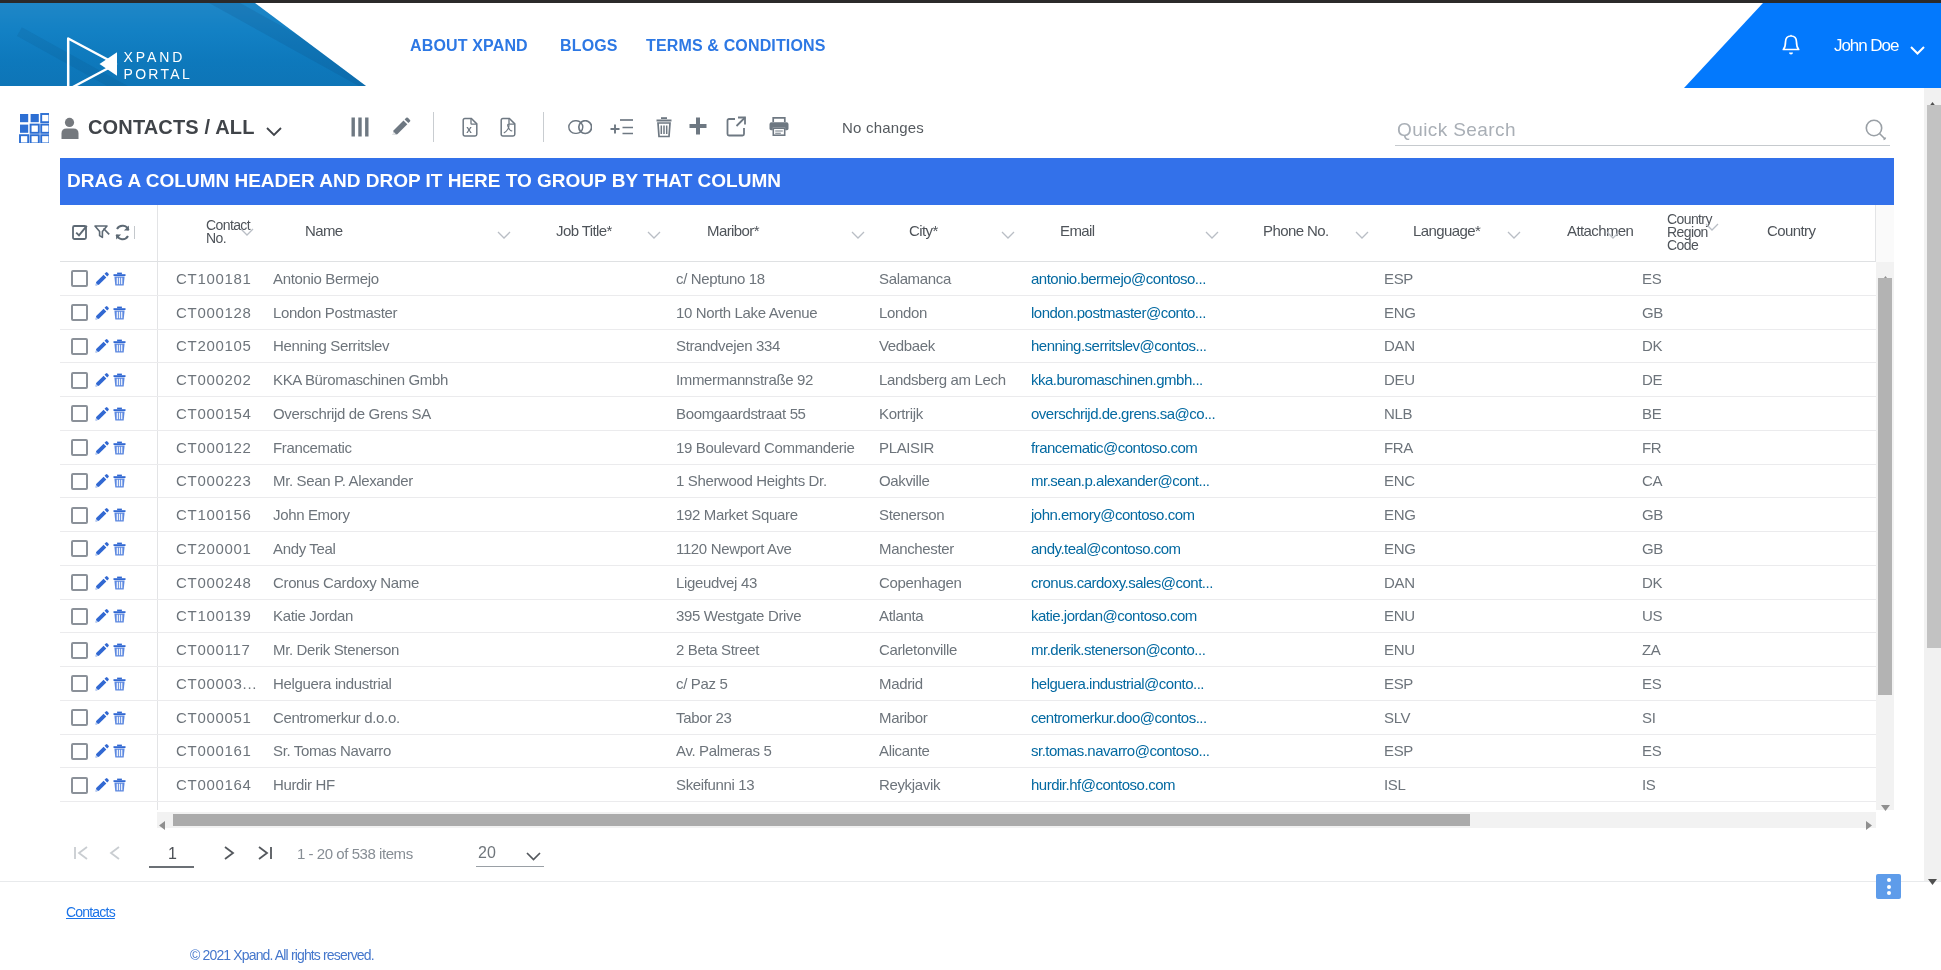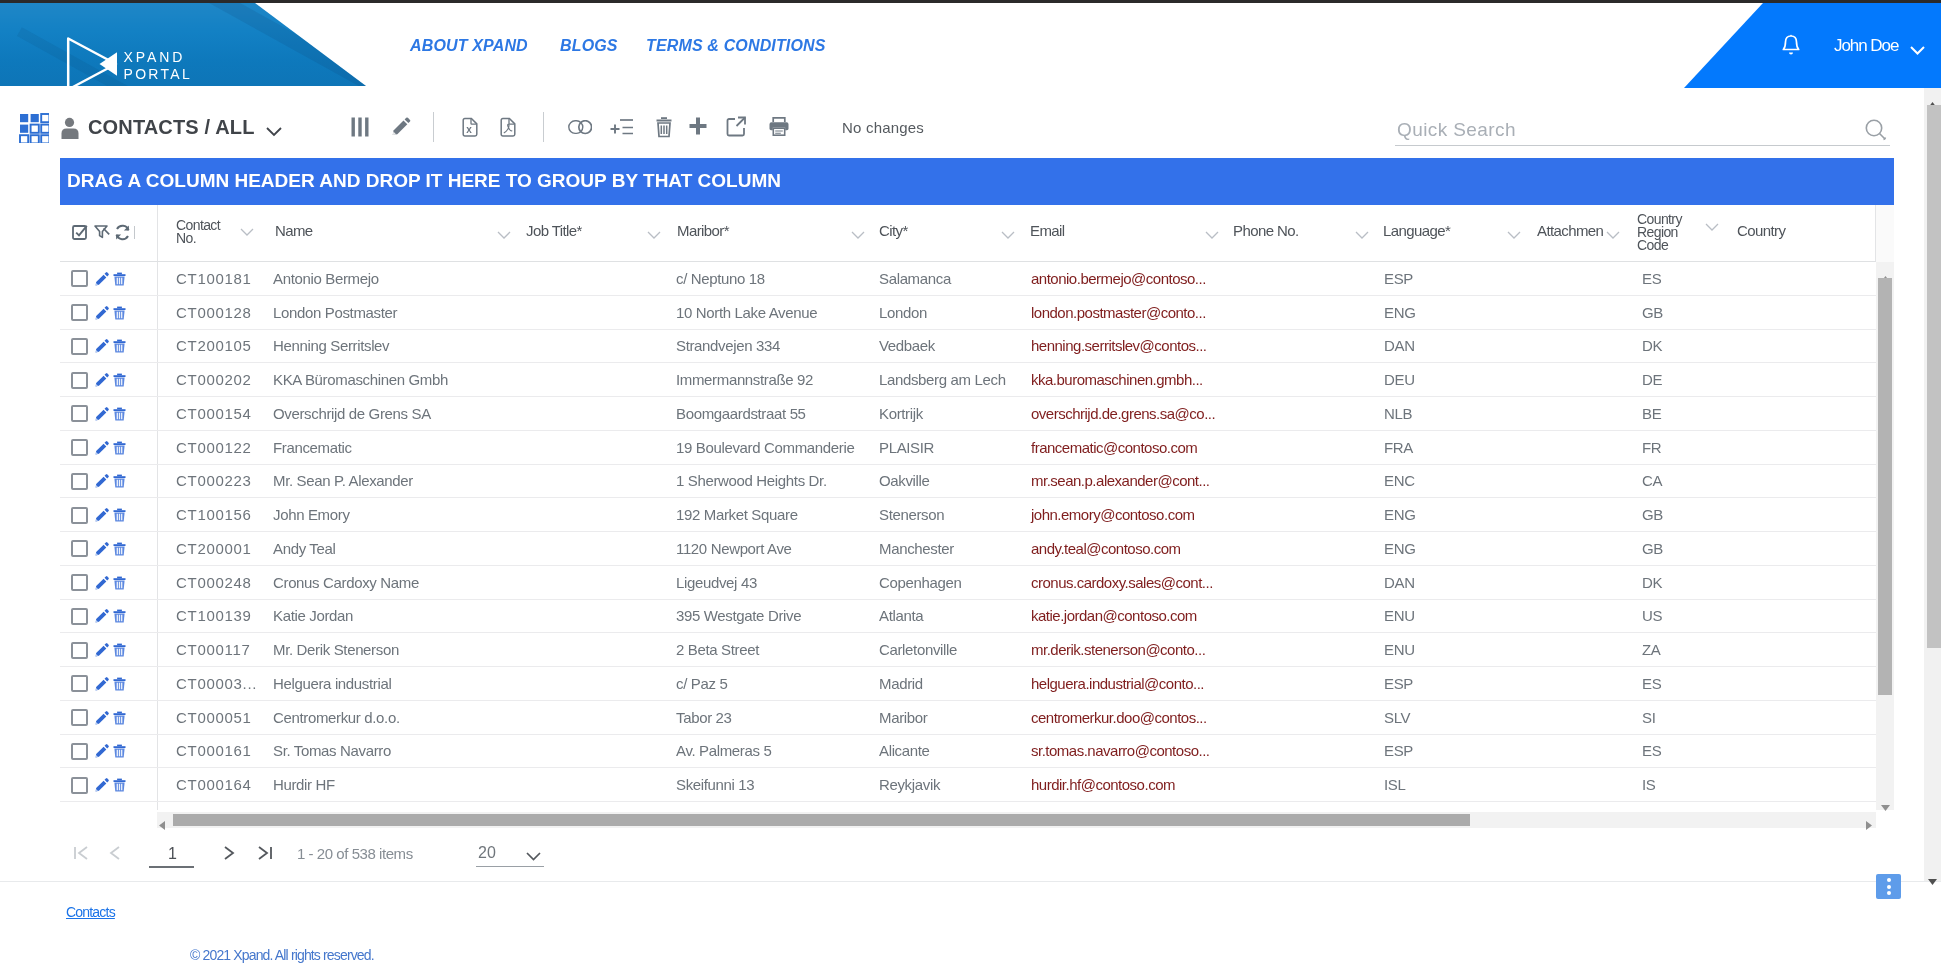--- a/index.html
+++ b/index.html
@@ -2,24 +2,24 @@
 <html><head><meta charset="utf-8"><title>Xpand Portal</title>
 <style>
 * { margin:0; padding:0; box-sizing:border-box; }
 html,body { width:1941px; height:970px; overflow:hidden; background:#fff;
   font-family:"Liberation Sans", sans-serif; position:relative; }
 .abs { position:absolute; }
 .rline { position:absolute; left:60px; width:1816px; height:1px; background:#ebebed; }
 .cb { position:absolute; left:71px; width:17px; height:17px; border:2px solid #8b9199; border-radius:2px; background:#fff; }
 .ric { position:absolute; }
 .rt { position:absolute; font-size:15px; color:#6d747b; letter-spacing:-.35px; white-space:nowrap; line-height:18px; }
-.lk { color:#7f1d1d; letter-spacing:-.5px; }
-.hl { position:absolute; font-size:15px; color:#4f545a; letter-spacing:-.6px; line-height:13.2px; white-space:nowrap; }
+.lk { color:#0369a1; letter-spacing:-.5px; }
+.hl { position:absolute; font-size:15px; color:#4f545a; letter-spacing:-.6px; line-height:13.2px; white-space:nowrap;margin-left:30px; }
 .hm { font-size:14px; line-height:12.9px; }
-.nav { position:absolute; top:37px; font-size:16px; font-weight:bold; color:#2d78e4; letter-spacing:.15px; white-space:nowrap;font-style:italic; }
+.nav { position:absolute; top:37px; font-size:16px; font-weight:bold; color:#2d78e4; letter-spacing:.15px; white-space:nowrap; }
 </style></head>
 <body>
 
 <div class="abs" style="left:0;top:0;width:1941px;height:3px;background:#2b2a2a"></div>
 
 <div class="abs" style="left:0;top:3px;width:366px;height:83px;background:#0e7ec3;clip-path:polygon(0 0,255px 0,366px 100%,0 100%)">
   <div class="abs" style="left:0;top:0;width:366px;height:83px;background:linear-gradient(180deg, rgba(255,255,255,0.07) 0%, rgba(255,255,255,0.02) 35%, rgba(10,50,95,0.07) 70%, rgba(10,50,95,0.12) 100%)"></div>
   <div class="abs" style="left:120px;top:26px;width:330px;height:15px;background:rgba(12,55,100,0.13);transform:rotate(29deg)"></div>
   <div class="abs" style="left:10px;top:60px;width:150px;height:10px;background:rgba(12,55,100,0.10);transform:rotate(29deg)"></div>
   <div class="abs" style="left:200px;top:-14px;width:200px;height:22px;background:rgba(255,255,255,0.06);transform:rotate(29deg)"></div>

